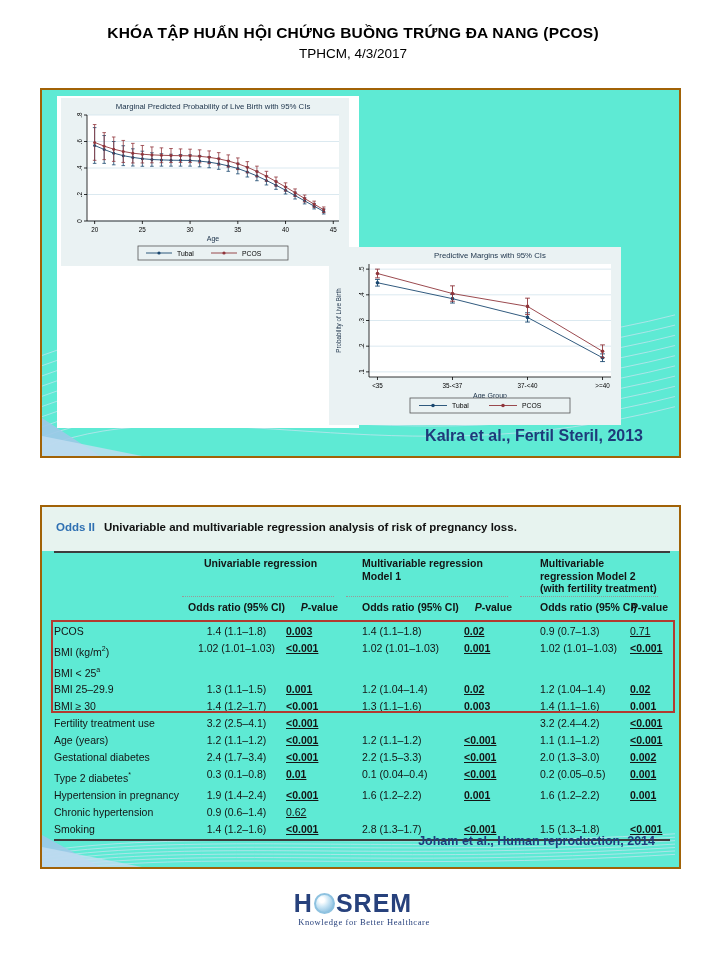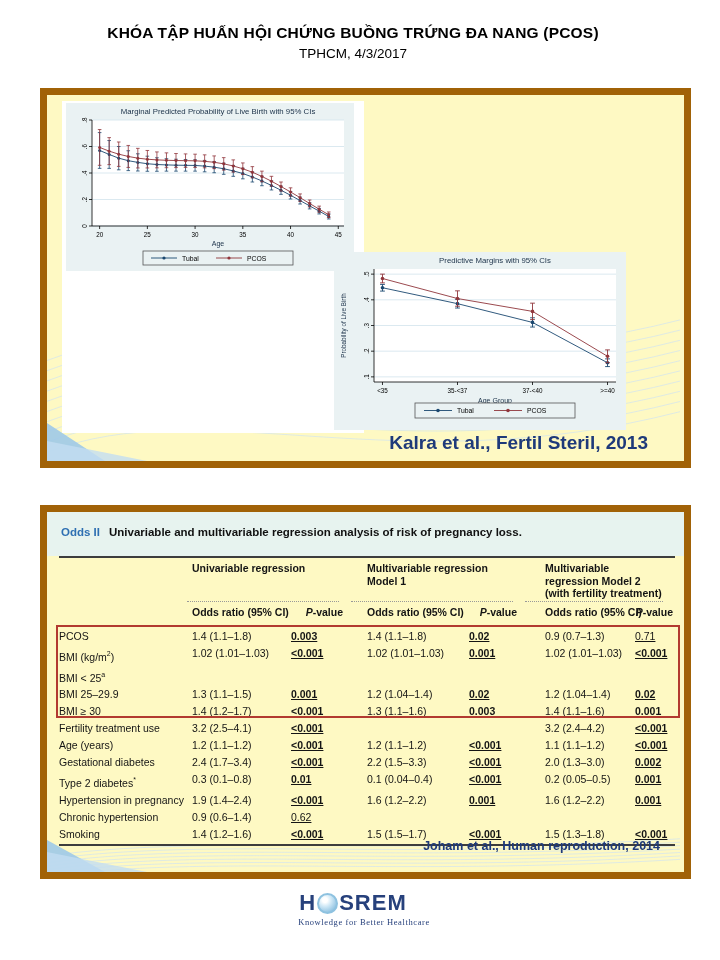--- a/index.html
+++ b/index.html
@@ -5,63 +5,63 @@
   html,body{margin:0;padding:0;background:#ffffff;}
   .page{position:relative;width:706px;height:960px;background:#fff;overflow:hidden;
         font-family:"Liberation Sans",sans-serif;color:#000;}
 
   
   .deck-title{position:absolute;top:24px;left:0;width:100%;text-align:center;
               font-size:15.5px;font-weight:bold;letter-spacing:.2px;}
   .deck-subtitle{position:absolute;top:46px;left:0;width:100%;text-align:center;font-size:13.5px;}
 
   
-  .slide{position:absolute;left:40px;width:637px;border:7px solid #a16207;background:#fef9c3;overflow:hidden;}
+  .slide{position:absolute;left:40px;width:637px;border:2px solid #a16207;background:#5eead4;overflow:hidden;}
   .slide1{top:88px;height:366px;}
   .slide2{top:505px;height:360px;}
   .waves{position:absolute;left:0;bottom:0;pointer-events:none;}
 
   .chart1-wrap{position:absolute;left:15px;top:6px;width:302px;height:332px;background:#fff;}
   #chart1{position:absolute;left:4px;top:2px;}
   #chart2{position:absolute;left:287px;top:157px;}
 
-  .attribution{position:absolute;font-weight:bold;color:#1e3a7a;font-size:19px;}
+  .attribution{position:absolute;font-weight:bold;color:#1e3a7a;font-size:16px;}
   .attr-kalra{right:36px;top:337px;}
   .attr-joham{right:24px;top:327px;font-size:12.5px;}
 
   
   .table-band{position:absolute;top:0;left:0;right:0;height:44px;background:#e7f3ef;}
   .table-title{position:absolute;top:14px;left:14px;font-size:11.5px;font-weight:bold;color:#111;}
   .t2-prefix{color:#2e6fb2;margin-right:9px;}
   .rule-top{position:absolute;top:44px;left:12px;width:616px;border-top:2px solid #3d3d3d;}
 
   #regression-grid{position:absolute;left:12px;top:48px;width:616px;display:grid;
      grid-template-columns:128px 104px 60px 118px 56px 110px 40px;
      font-size:10.5px;color:#141414;}
   .ghead{grid-column:span 2;font-weight:bold;font-size:10.5px;line-height:12.5px;
          padding-top:2px;padding-bottom:3px;margin-right:12px;height:42px;
          box-sizing:border-box;border-bottom:1px dotted #999;}
   .ghead-spacer{grid-column:1;height:42px;}
-  .pad0{padding-left:5px;}.pad1{padding-left:16px;}.pad2{padding-left:20px;}
+  .pad0{padding-left:5px;text-align:center;}.pad1{padding-left:16px;}.pad2{padding-left:20px;}
   .sub-or{font-weight:bold;line-height:20px;white-space:nowrap;}
   .sub-p{font-weight:bold;line-height:20px;text-align:right;}
   .pr0,.pr1{padding-right:8px;}.pr2{padding-right:2px;}
   .sep{grid-column:1/-1;border-bottom:1px dotted #999;height:3px;margin-bottom:2px;}
   .rlabel{line-height:17px;white-space:nowrap;}
   .c-or{line-height:17px;white-space:nowrap;}
   .c-p{line-height:17px;text-align:left;font-weight:bold;text-decoration:underline;}
   .c-p.plain{font-weight:normal;}
   .bottom-rule{grid-column:1/-1;border-top:2px solid #3d3d3d;margin-top:1px;height:2px;}
   sup{font-size:7px;}
   .red-box{position:absolute;left:9px;top:113px;width:620px;height:89px;
            border:2px solid #b23a30;pointer-events:none;}
 
   
   .logo{position:absolute;top:890px;left:0;width:100%;text-align:center;}
-  .logo-word{display:inline-flex;align-items:center;font-size:22px;font-weight:bold;
+  .logo-word{display:inline-flex;align-items:center;font-size:25px;font-weight:bold;
              color:#27417c;letter-spacing:1px;line-height:26px;}
   .logo-o{display:inline-block;width:21px;height:21px;border-radius:50%;margin:0 1px;
           background:radial-gradient(circle at 35% 30%, #ffffff 15%, #cfe8f6 40%, #6faed6 100%);
           border:2px solid #8ec2e0;box-sizing:border-box;}
   .tagline{margin-top:1px;font-family:"Liberation Serif",serif;font-size:8.5px;
            color:#27417c;letter-spacing:.6px;padding-left:22px;}
 </style>
 </head>
 <body>
 
@@ -510,21 +510,21 @@
         <div class="rlabel">Chronic hypertension</div>
         <div class="c-or pad0">0.9 (0.6–1.4)</div>
         <div class="c-p pr0 plain">0.62</div>
         <div class="c-or pad1"></div>
         <div class="c-p pr1"></div>
         <div class="c-or pad2"></div>
         <div class="c-p pr2"></div>
         <div class="rlabel">Smoking</div>
         <div class="c-or pad0">1.4 (1.2–1.6)</div>
         <div class="c-p pr0">&lt;0.001</div>
-        <div class="c-or pad1">1.5 (1.5–1.7)</div>
+        <div class="c-or pad1">2.8 (1.3–1.7)</div>
         <div class="c-p pr1">&lt;0.001</div>
         <div class="c-or pad2">1.5 (1.3–1.8)</div>
         <div class="c-p pr2">&lt;0.001</div>
         <div class="bottom-rule"></div>
       </div>
     <div class="red-box" style="border-color: rgb(178, 58, 48);"></div>
     <div class="attribution attr-joham" style="color: rgb(30, 58, 122);">Joham et al., Human reproduction, 2014</div>
   </section>
 
   <div class="logo">

